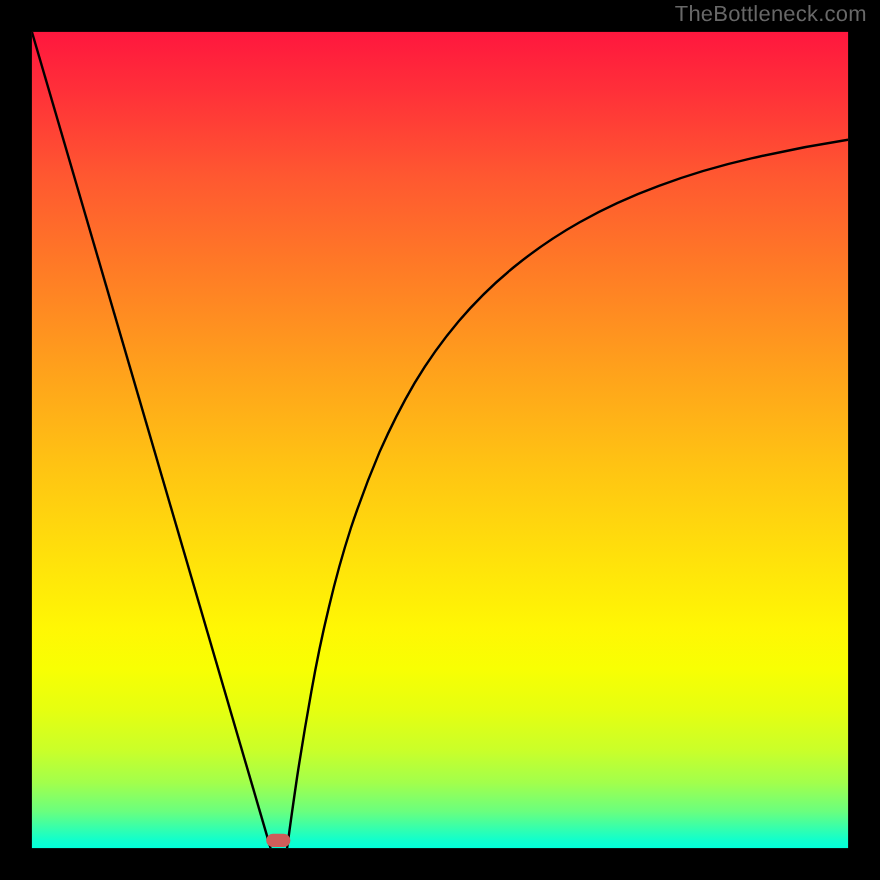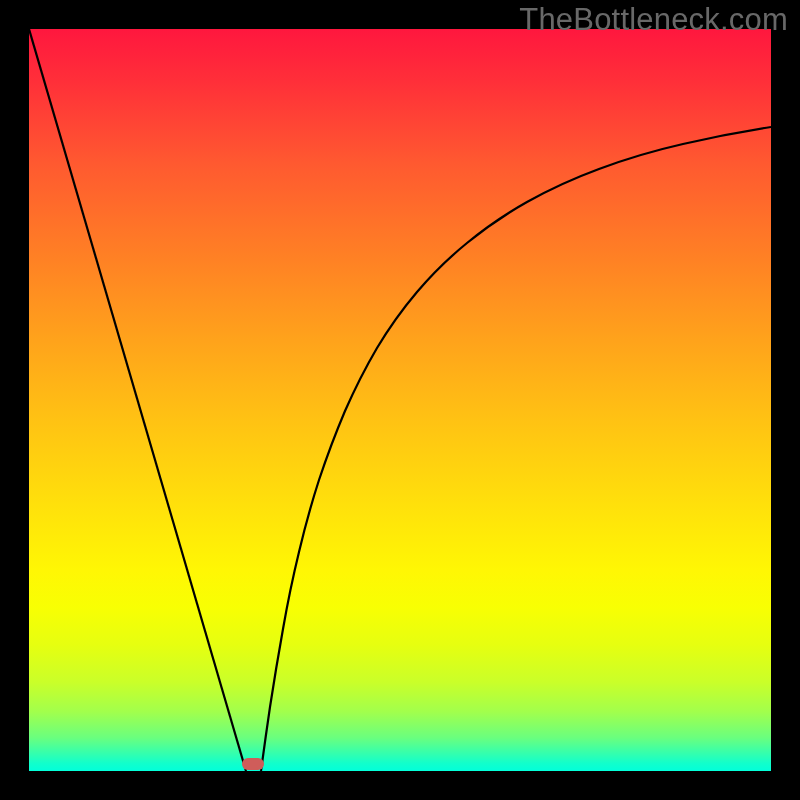--- a/index.html
+++ b/index.html
@@ -54,21 +54,21 @@
   .marker {
     position: absolute;
     width: 22px;
     height: 12px;
     border-radius: 6px;
     background: #cf5d5a;
   }
   .watermark {
     position: absolute;
     color: #686868;
-    font-size: 31px;
+    font-size: 20px;
     font-weight: 400;
     letter-spacing: 0.2px;
     white-space: nowrap;
   }
 </style>
 </head>
 <body>
 
 <div class="frame">
   <div class="plot">

